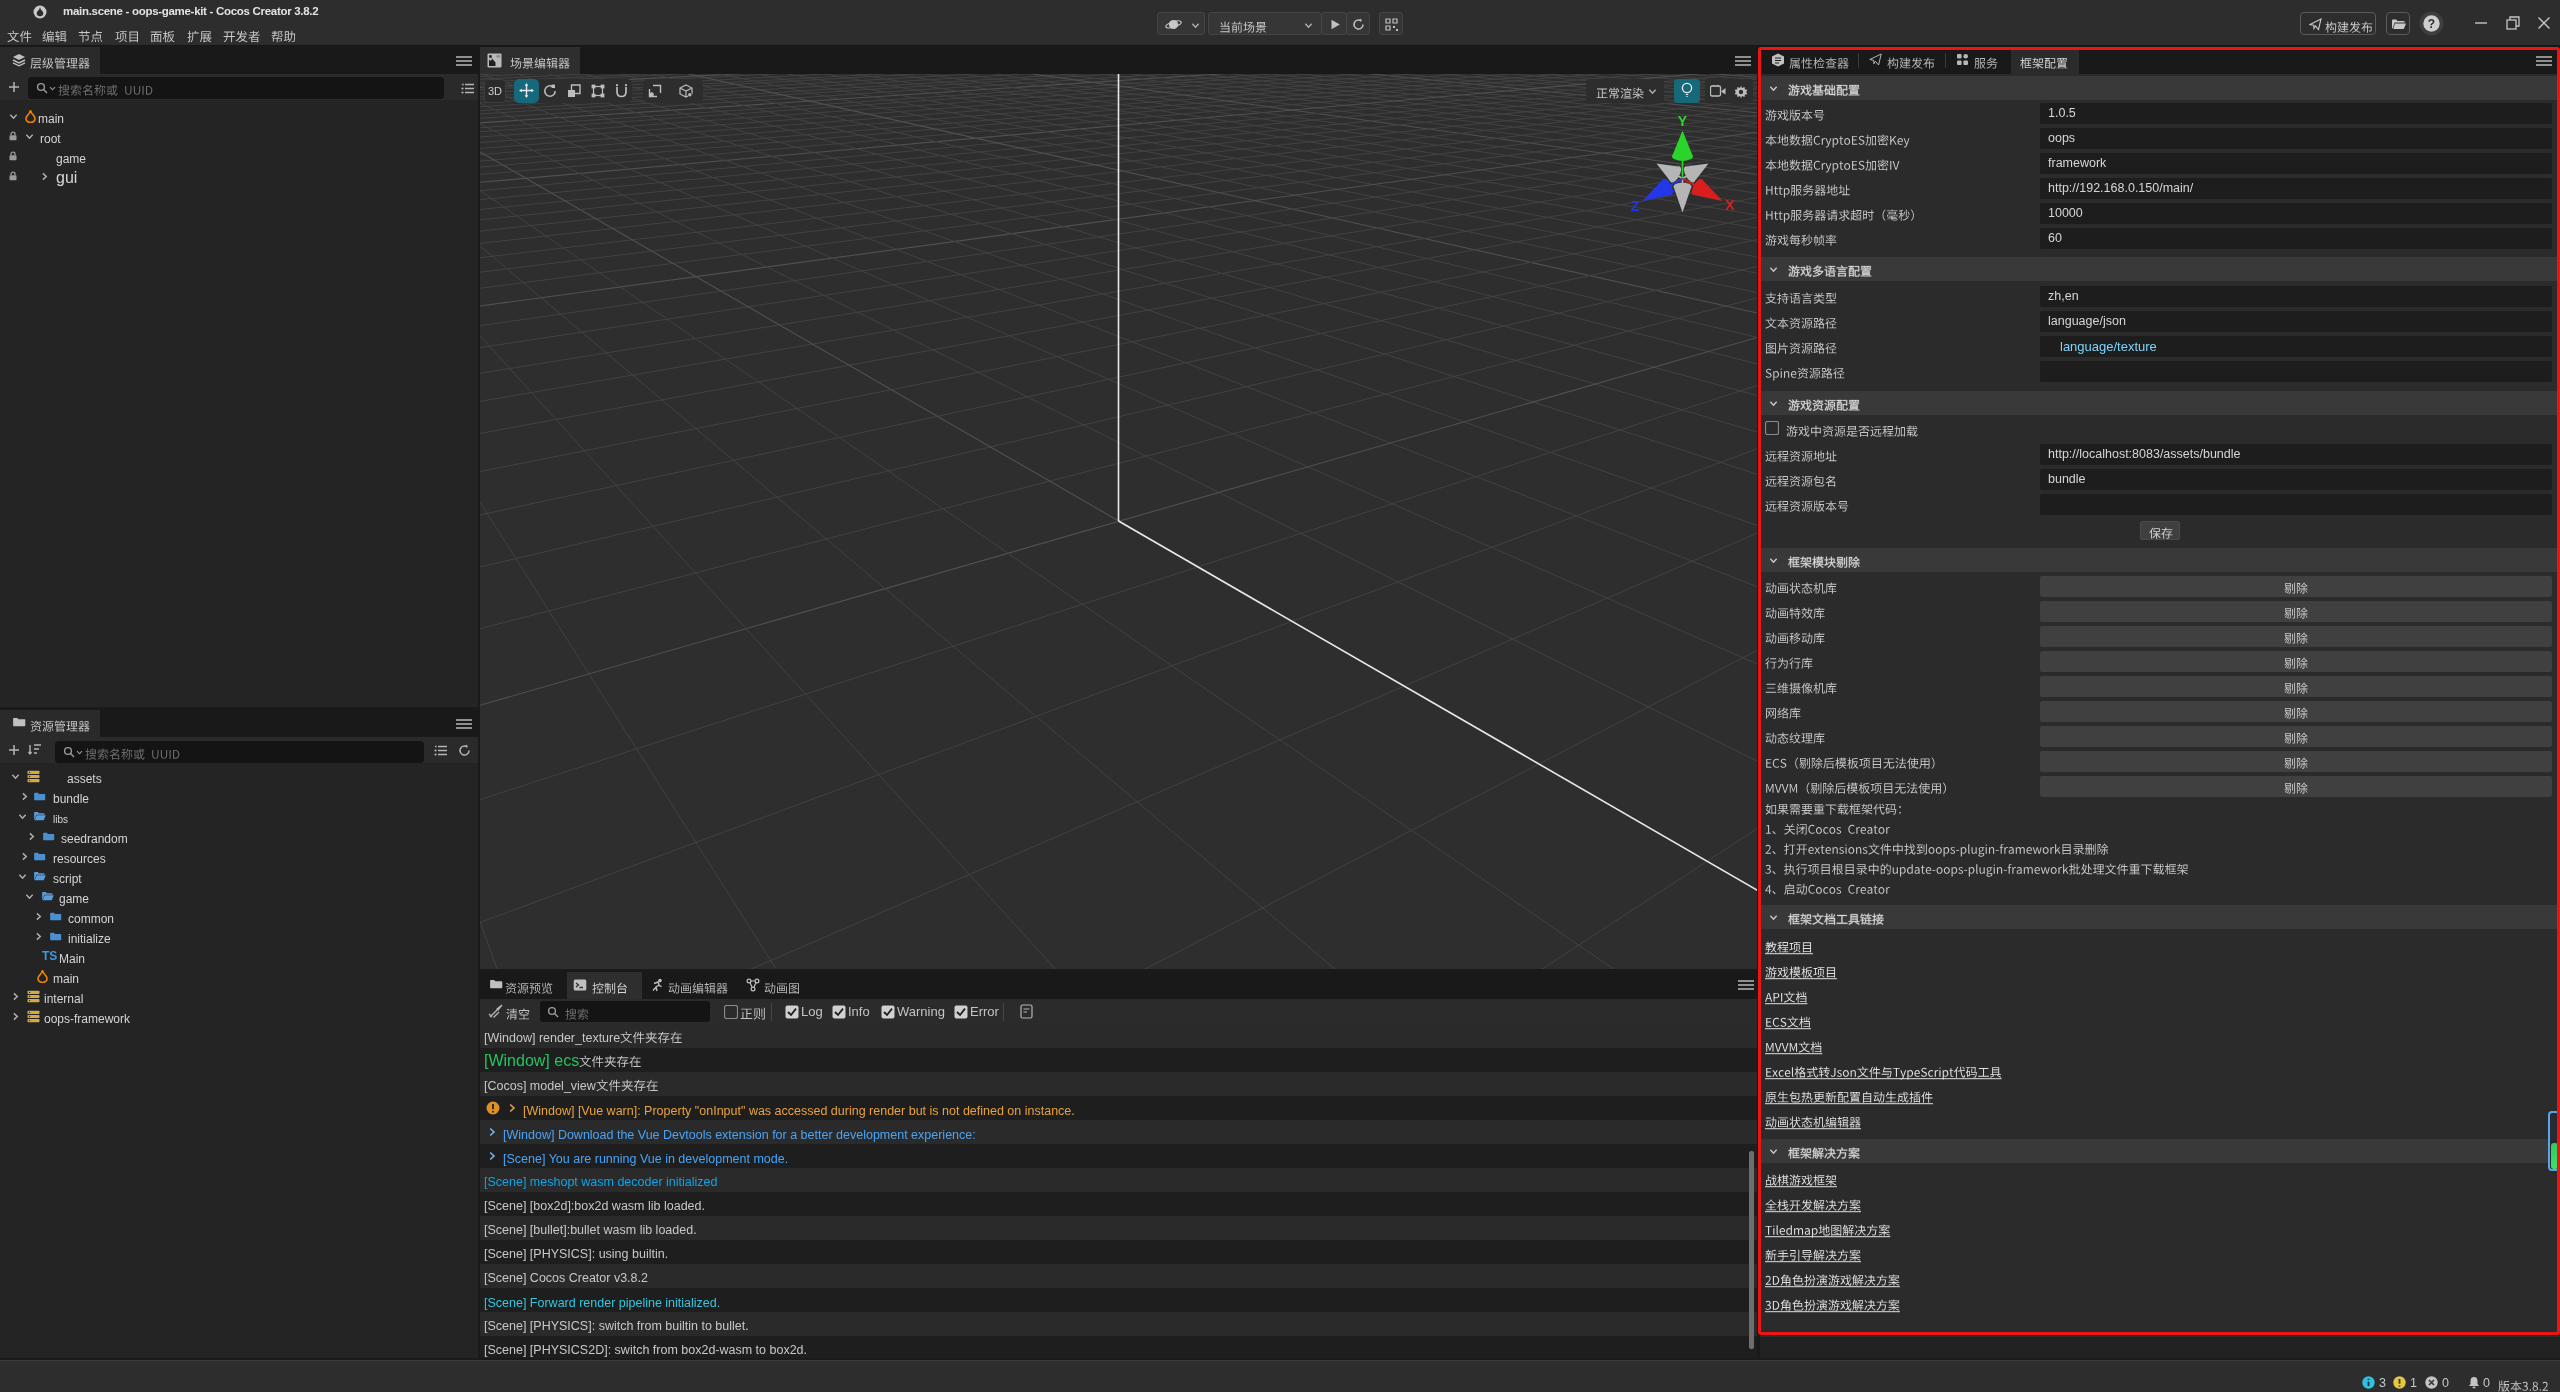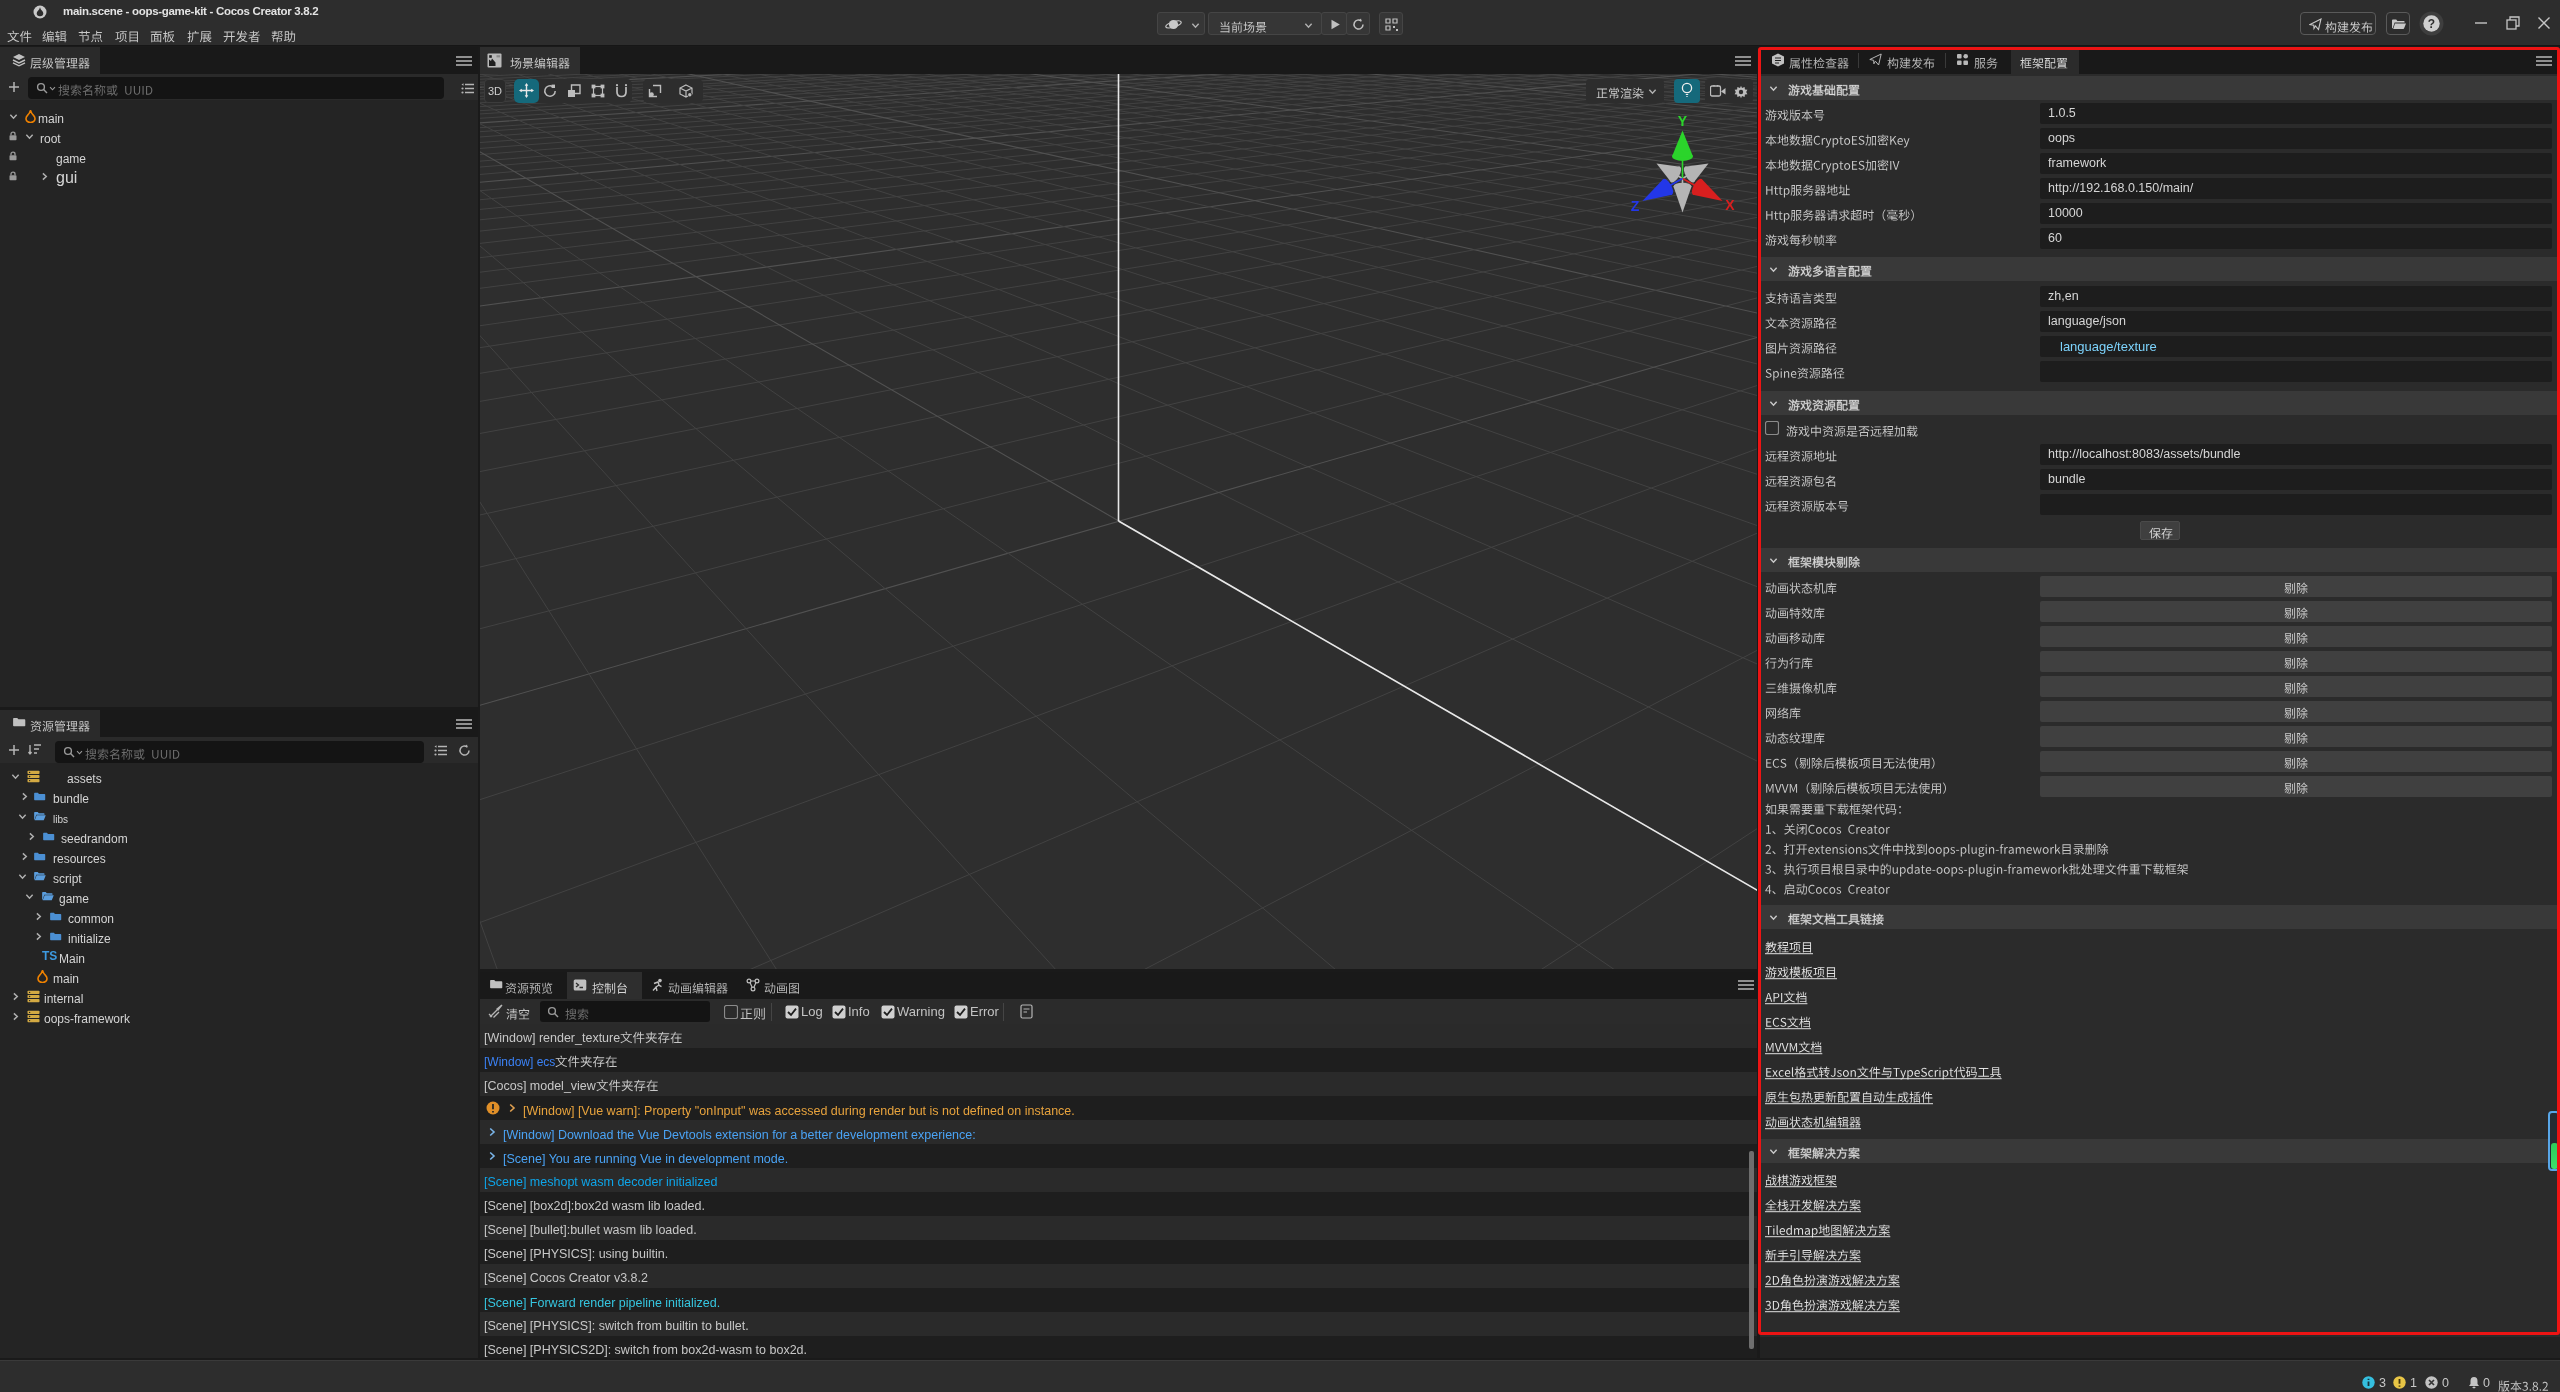--- a/index.html
+++ b/index.html
@@ -770,21 +770,21 @@
 <div style="position:absolute;left:484px;top:1029px;line-height:15px;"><span style="font-size:12.5px;color:#c8c8c8">[Window] render_texture</span><svg class="z" width="62.5" height="15.6" style="color:#c8c8c8;vertical-align:-4.4px">
       <g fill="currentColor" transform="translate(0,11.2) scale(0.012500,-0.012500)">
         <use href="#u6587"></use>
         <use href="#u4ef6" x="1000"></use>
         <use href="#u5939" x="2000"></use>
         <use href="#u5b58" x="3000"></use>
         <use href="#u5728" x="4000"></use>
       </g>
     </svg></div>
 <div style="position:absolute;left:480px;top:1048px;width:1277px;height:24px;background:#1e1e1e;"></div>
-<div style="position:absolute;left:484px;top:1053px;line-height:15px;"><span style="font-size:12px;color:#3b82f6">[Window] ecs</span><svg class="z" width="62.5" height="15.6" style="color:#c8c8c8;vertical-align:-4.4px">
+<div style="position:absolute;left:484px;top:1053px;line-height:15px;"><span style="font-size:16px;color:#22c55e">[Window] ecs</span><svg class="z" width="62.5" height="15.6" style="color:#c8c8c8;vertical-align:-4.4px">
       <g fill="currentColor" transform="translate(0,11.2) scale(0.012500,-0.012500)">
         <use href="#u6587"></use>
         <use href="#u4ef6" x="1000"></use>
         <use href="#u5939" x="2000"></use>
         <use href="#u5b58" x="3000"></use>
         <use href="#u5728" x="4000"></use>
       </g>
     </svg></div>
 <div style="position:absolute;left:480px;top:1072px;width:1277px;height:24px;background:#2a2a2a;"></div>
 <div style="position:absolute;left:484px;top:1077px;line-height:15px;"><span style="font-size:12.5px;color:#c8c8c8">[Cocos] model_view</span><svg class="z" width="62.5" height="15.6" style="color:#c8c8c8;vertical-align:-4.4px">

